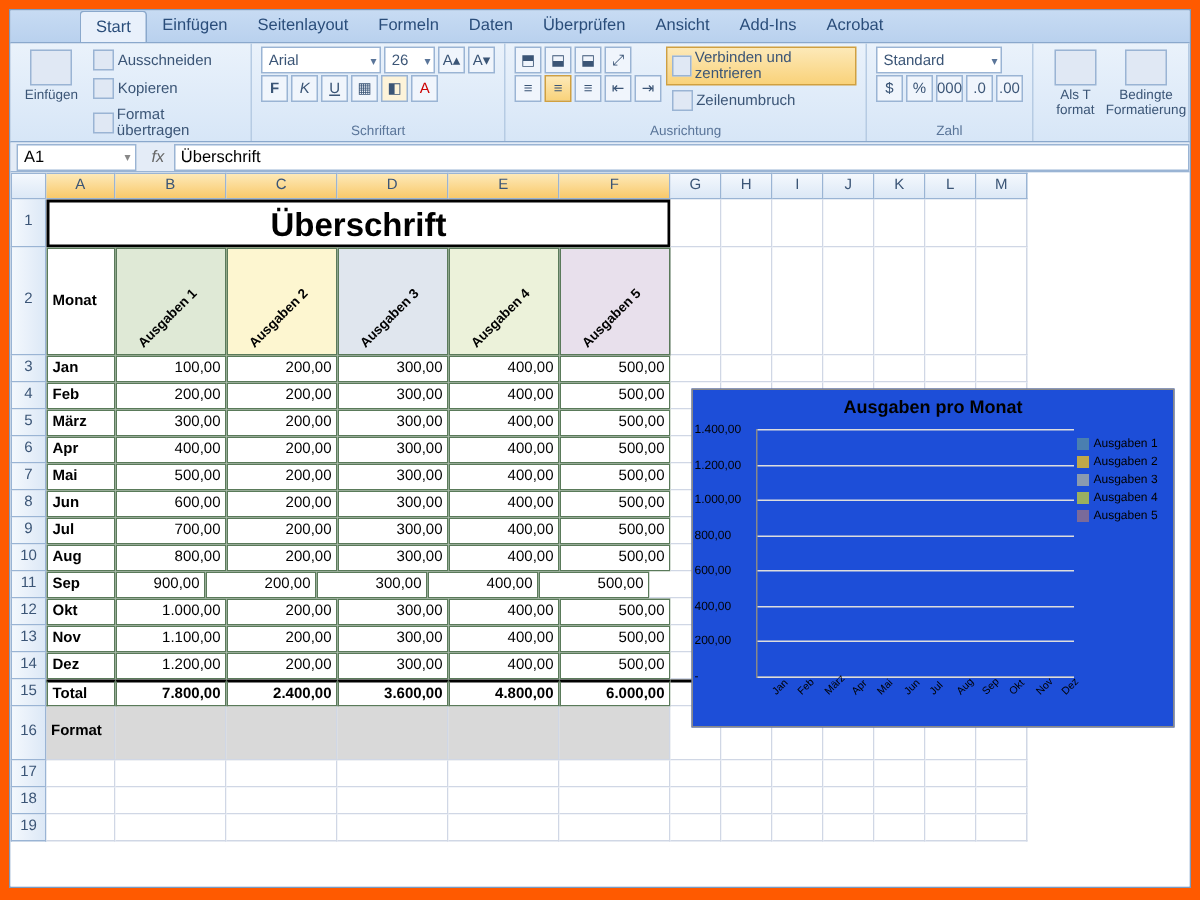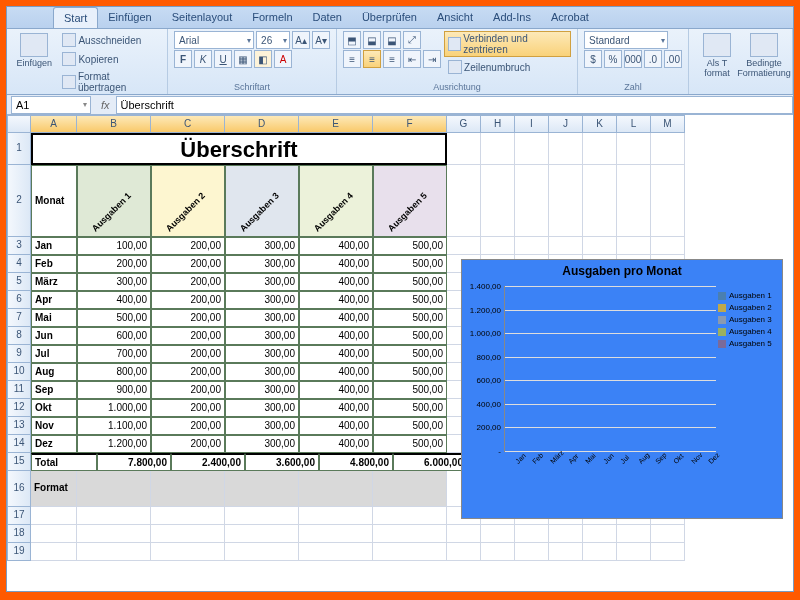--- a/index.html
+++ b/index.html
@@ -47,25 +47,25 @@
 .title-cell{font-family:Arial;font-size:22px;font-weight:bold;text-align:center;line-height:30px;border:2px solid #000}
 .row.r2{height:72px}
 .row.r2 .rh{line-height:70px}
 .diag{position:relative;overflow:visible}
 .diag-label{position:absolute;transform:rotate(-45deg);font-size:9px;font-weight:bold;white-space:nowrap}
 .tbl-cell{border:1px solid #5a7a5a;background:#fff}
 .monat{text-align:left;font-weight:bold}
 .row.total .cell{font-weight:bold;border-top:2px solid #000}
 .row.r16{height:36px}
 .trends{background:#d9d9d9;text-align:left;font-weight:bold}
-.chart{position:absolute;left:454px;top:144px;width:322px;height:260px;background:#3b82f6;border:1px solid #888}
+.chart{position:absolute;left:454px;top:144px;width:322px;height:226px;background:#1d4ed8;border:1px solid #888}
 .chart-title{text-align:center;font-weight:bold;font-size:12px;padding:4px}
 .chart-body{display:flex;height:188px}
 .plot{flex:1;position:relative;margin:4px 0 18px 42px;border-left:1px solid #888;border-bottom:1px solid #888}
-.ytick{position:absolute;left:-42px;width:38px;text-align:right;font-size:8px;transform:translateY(-50%)}
+.ytick{position:absolute;left:-42px;width:38px;text-align:left;font-size:8px;transform:translateY(-50%)}
 .gridline{position:absolute;left:0;right:0;border-top:1px solid #ddd}
 .bars{position:absolute;bottom:0;display:flex;align-items:flex-end;gap:0}
 .bar{width:2px}
 .xtick{position:absolute;bottom:-16px;font-size:7px;transform:rotate(-45deg);transform-origin:left top}
 .legend{width:66px;padding:6px 2px;font-size:8px}
 .leg-item{display:flex;align-items:center;gap:3px;margin:3px 0}
 .leg-sw{width:8px;height:8px}
 </style>
 </head>
 <body>
@@ -369,21 +369,21 @@
           <div class="cell" style="width:34px"></div>
           <div class="cell" style="width:34px"></div>
           <div class="cell" style="width:34px"></div>
           <div class="cell" style="width:34px"></div>
           <div class="cell" style="width:34px"></div>
           <div class="cell" style="width:34px"></div>
         </div>
         <div class="row">
           <div class="rh">11</div>
           <div class="cell monat tbl-cell" style="width:46px">Sep</div>
-          <div class="cell tbl-cell" style="width:74px">900,00</div>
+          <div class="cell tbl-cell" style="width:60px">900,00</div>
           <div class="cell tbl-cell" style="width:74px">200,00</div>
           <div class="cell tbl-cell" style="width:74px">300,00</div>
           <div class="cell tbl-cell" style="width:74px">400,00</div>
           <div class="cell tbl-cell" style="width:74px">500,00</div>
           <div class="cell" style="width:34px"></div>
           <div class="cell" style="width:34px"></div>
           <div class="cell" style="width:34px"></div>
           <div class="cell" style="width:34px"></div>
           <div class="cell" style="width:34px"></div>
           <div class="cell" style="width:34px"></div>
@@ -432,21 +432,21 @@
           <div class="cell" style="width:34px"></div>
           <div class="cell" style="width:34px"></div>
           <div class="cell" style="width:34px"></div>
           <div class="cell" style="width:34px"></div>
           <div class="cell" style="width:34px"></div>
           <div class="cell" style="width:34px"></div>
           <div class="cell" style="width:34px"></div>
         </div>
         <div class="row total">
           <div class="rh">15</div>
-          <div class="cell monat tbl-cell" style="width:66px">Total</div>
+          <div class="cell monat tbl-cell" style="width:46px">Total</div>
           <div class="cell tbl-cell" style="width:74px">7.800,00</div>
           <div class="cell tbl-cell" style="width:74px">2.400,00</div>
           <div class="cell tbl-cell" style="width:74px">3.600,00</div>
           <div class="cell tbl-cell" style="width:74px">4.800,00</div>
           <div class="cell tbl-cell" style="width:74px">6.000,00</div>
           <div class="cell" style="width:34px"></div>
           <div class="cell" style="width:34px"></div>
           <div class="cell" style="width:34px"></div>
           <div class="cell" style="width:34px"></div>
           <div class="cell" style="width:34px"></div>

